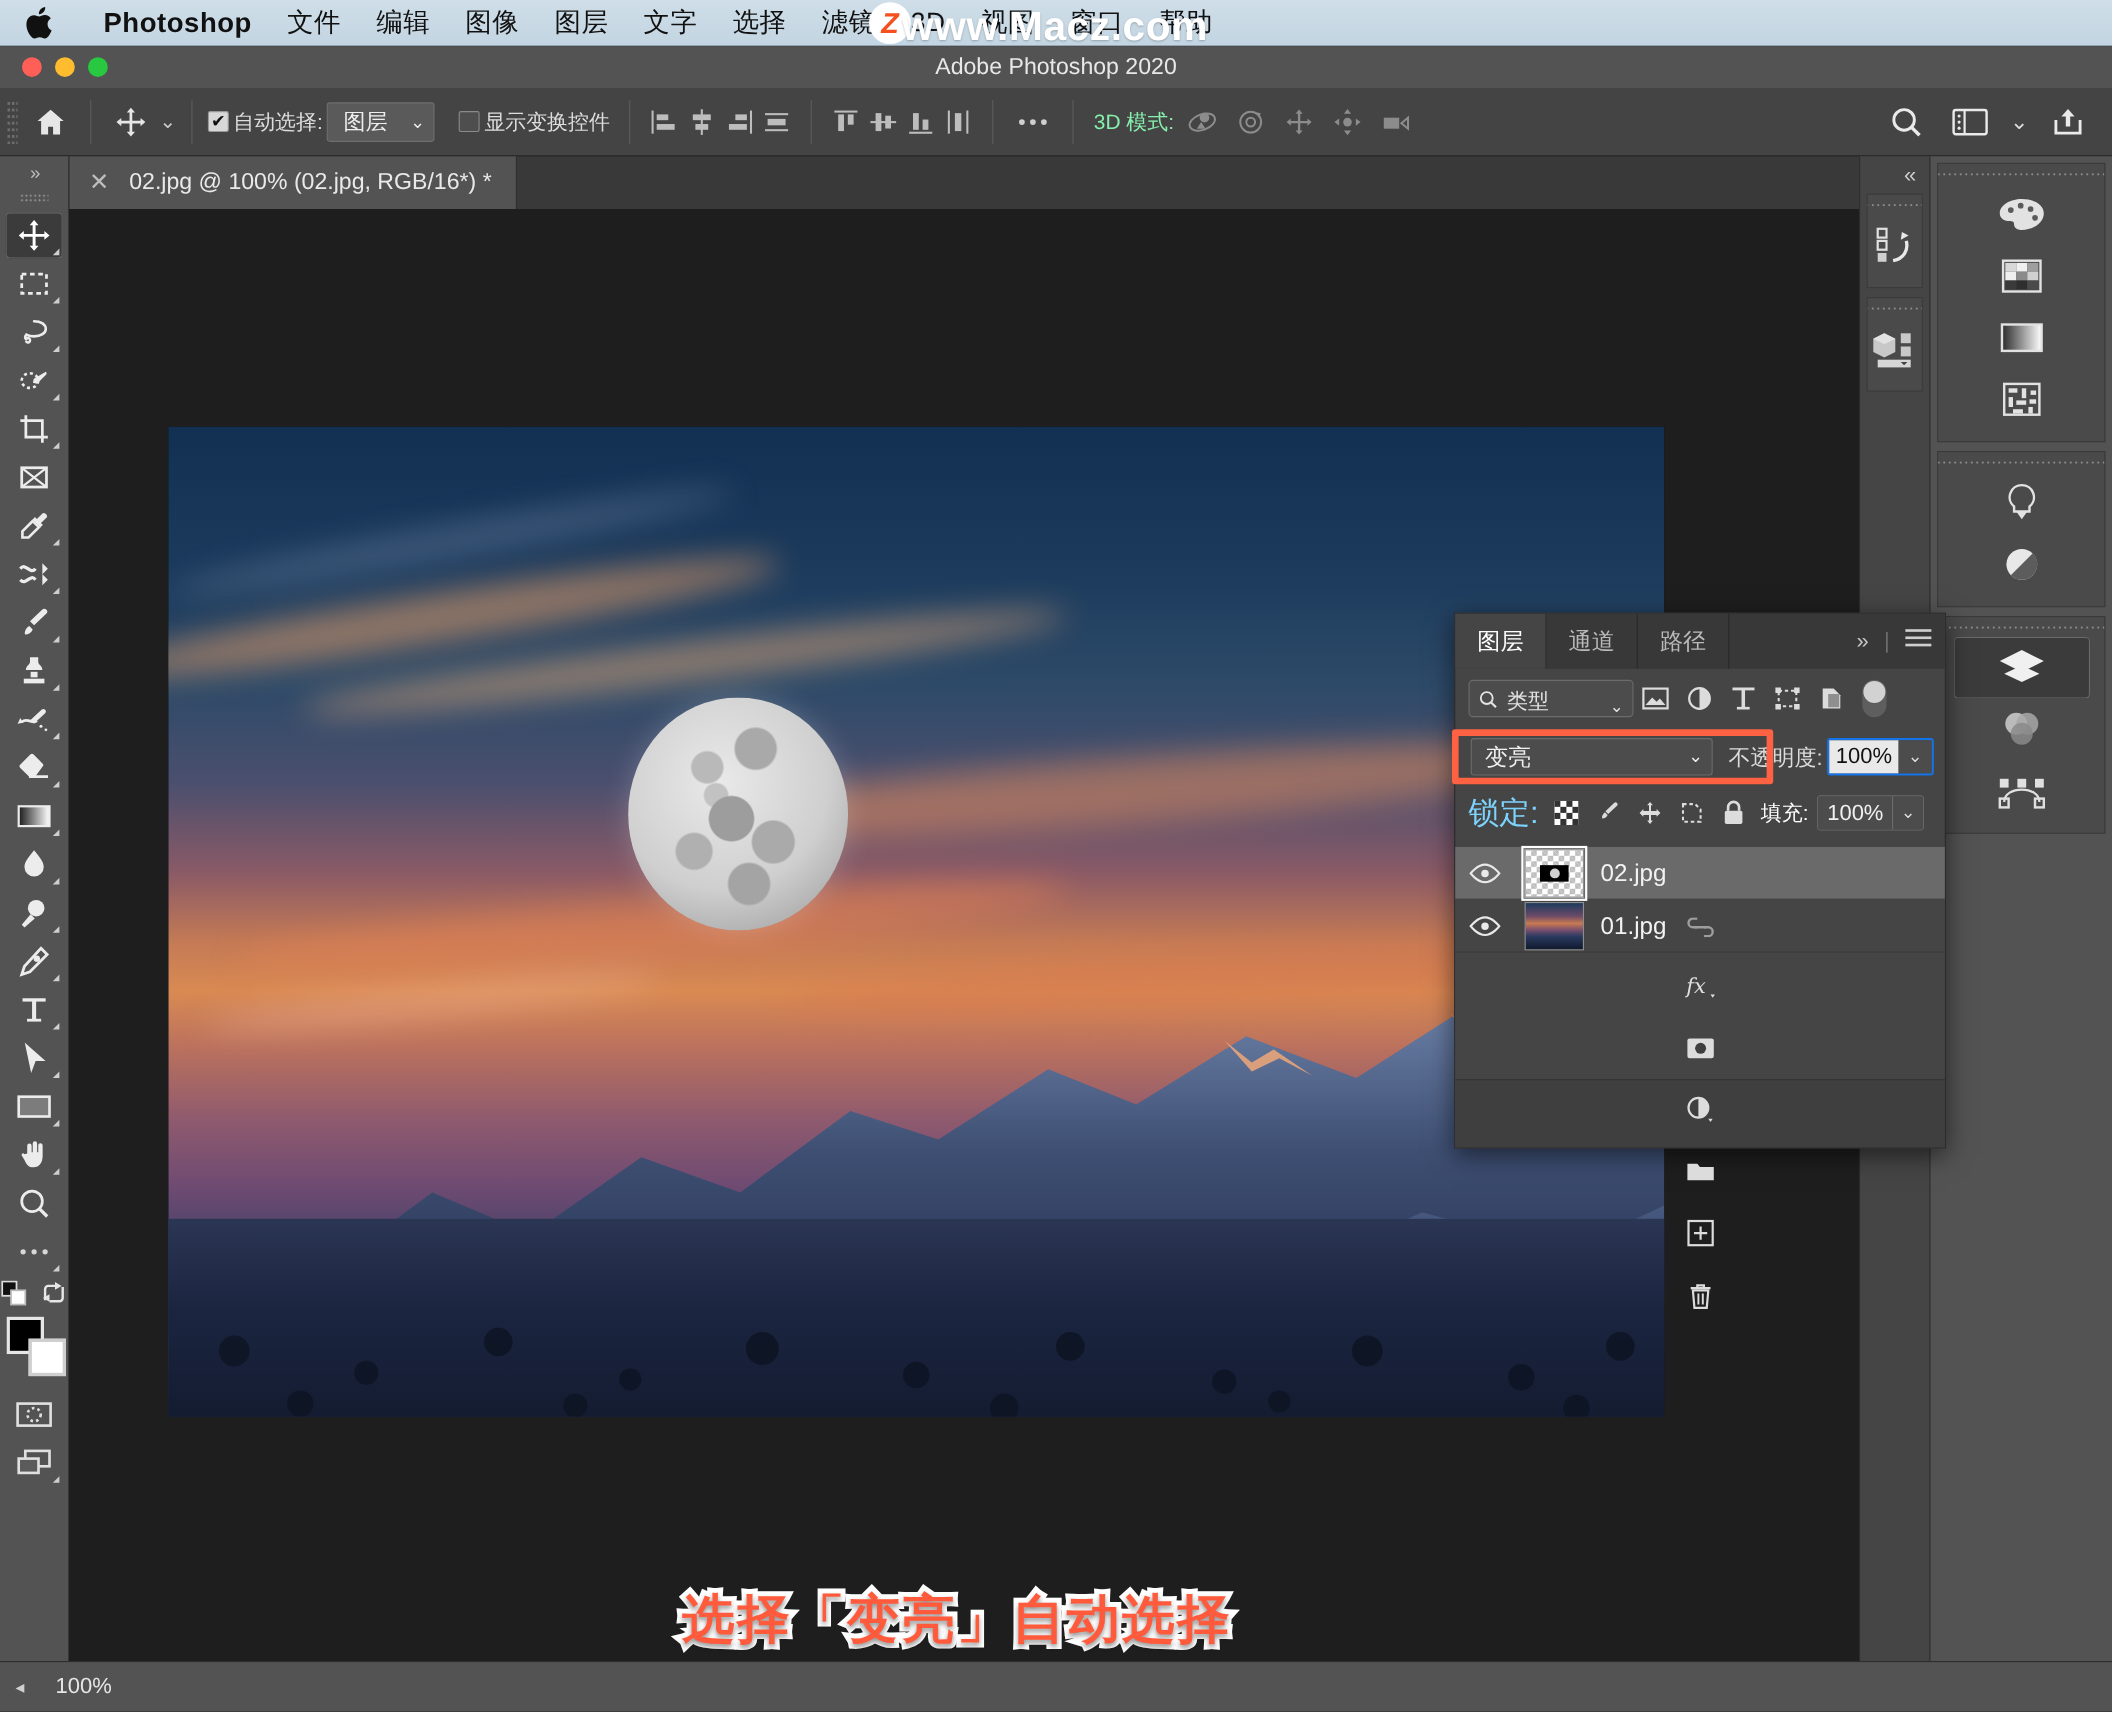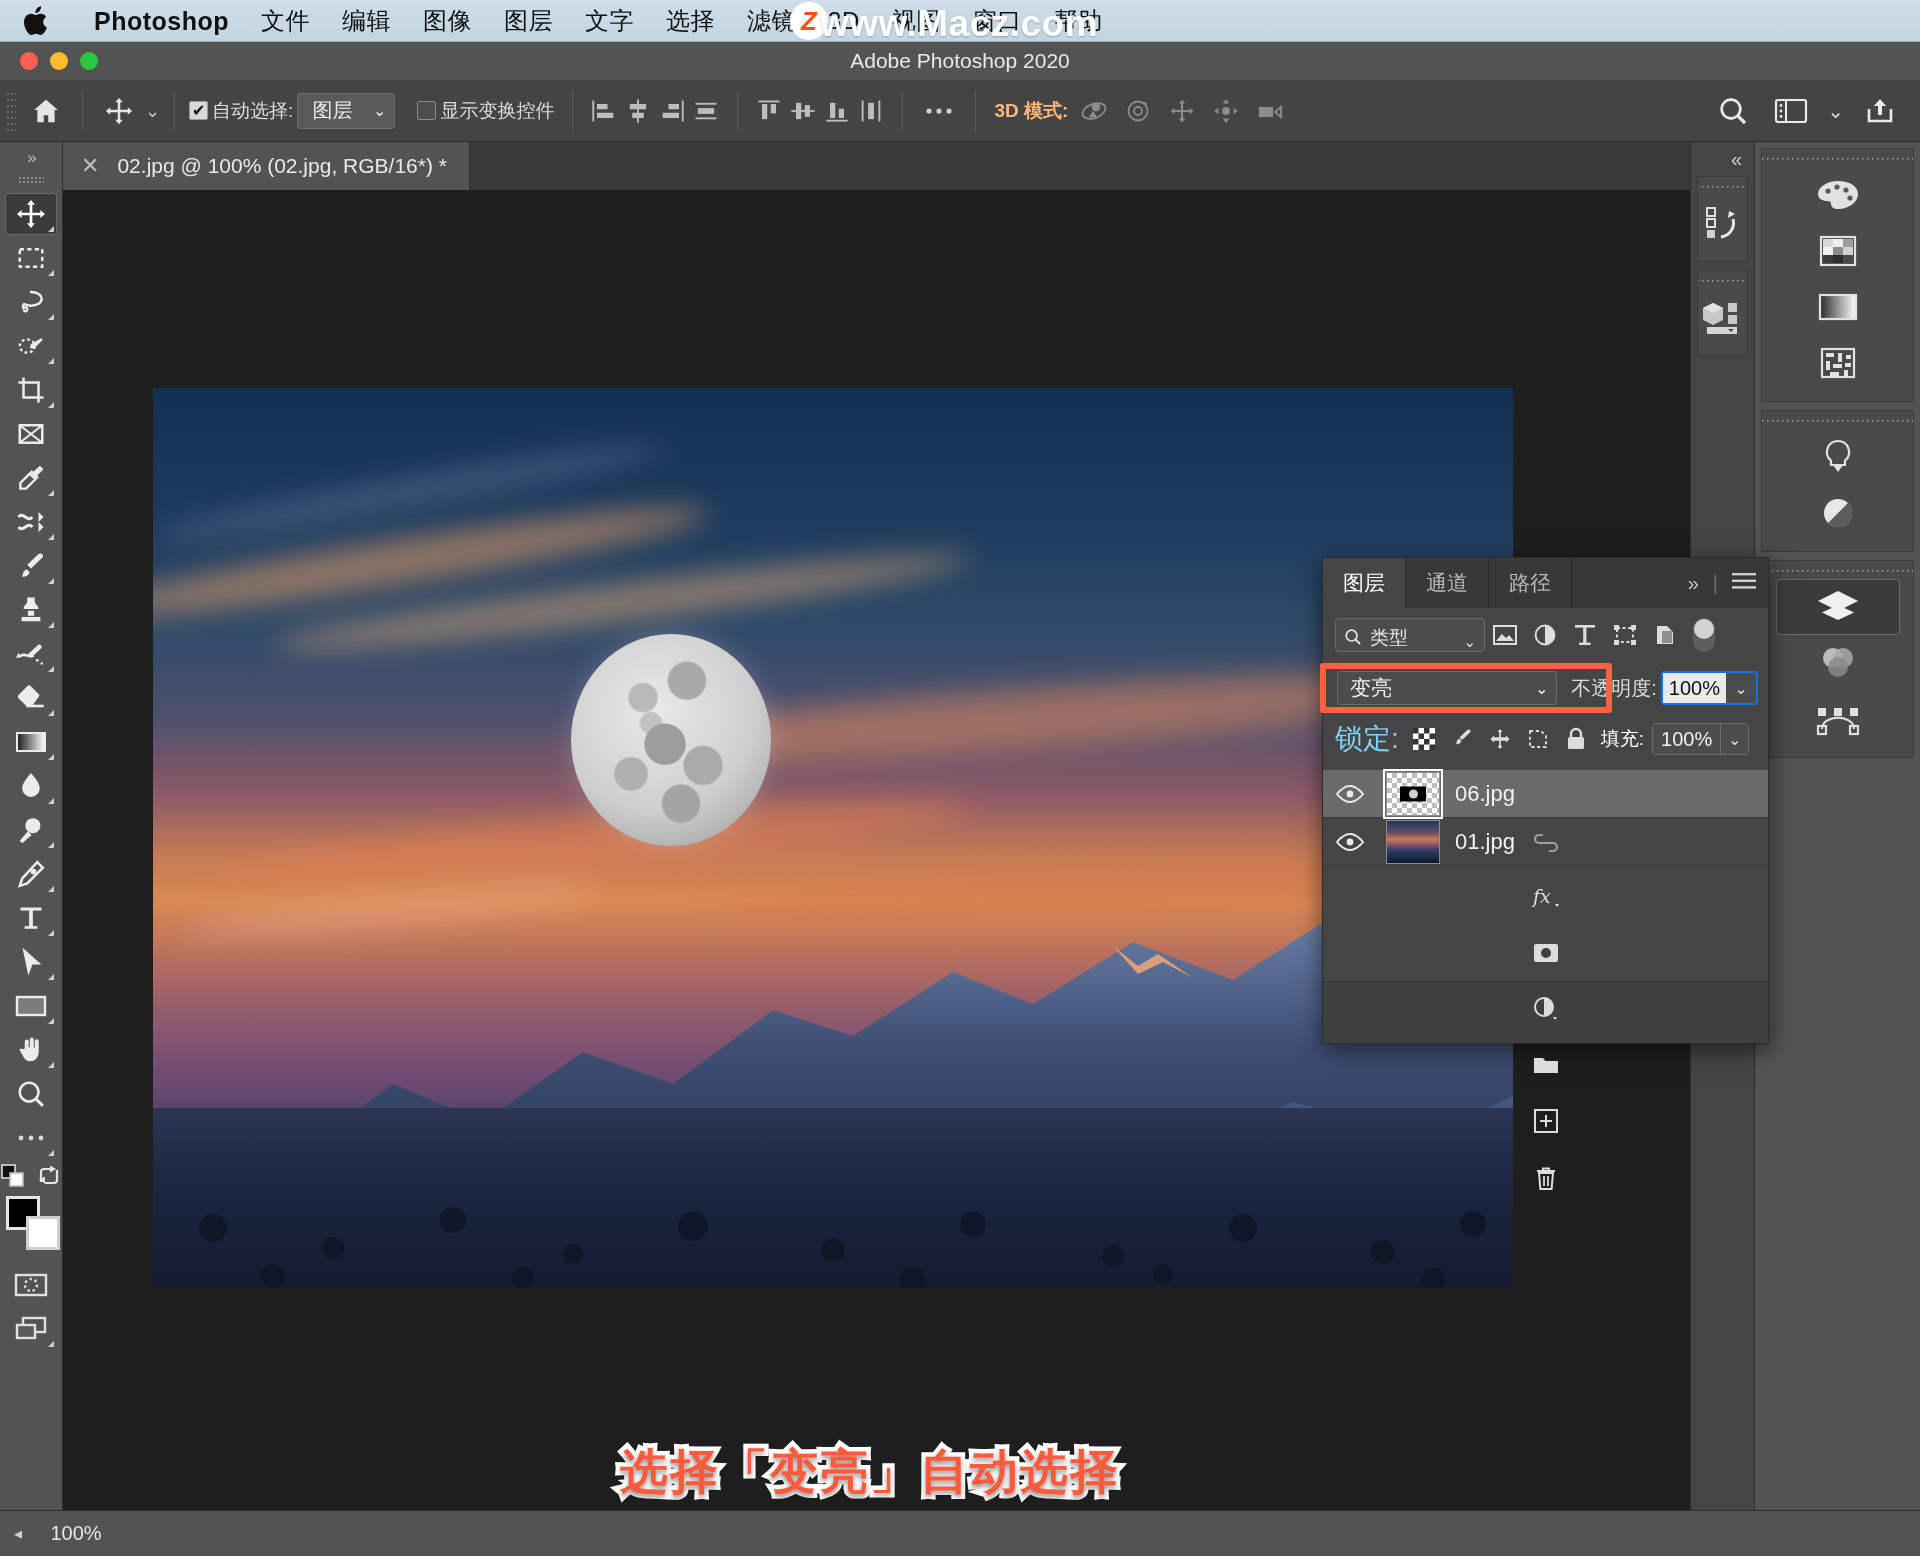--- a/index.html
+++ b/index.html
@@ -56,21 +56,21 @@
     position: absolute; left: 0; top: 80px; width: 1920px; height: 62px;
     background: #444; display: flex; align-items: center;
     border-bottom: 1px solid #2a2a2a;
   }
   .grip { width: 10px; height: 40px; margin: 0 8px 0 6px;
     background-image: radial-gradient(#888 1px, transparent 1px);
     background-size: 4px 6px; opacity:.6; }
   .ob-sep { width: 1px; height: 40px; background: #5c5c5c; margin: 0 14px; }
   .ob-btn { width: 44px; height: 44px; display: flex; align-items: center; justify-content: center; }
   .ob-label { font-size: 19px; color: #ddd; margin: 0 4px; white-space: nowrap; }
-  .ob-label.dim { color: #fdba74; font-weight: bold; }
+  .ob-label.dim { color: #86efac; }
   .chk {
     width: 19px; height: 19px; border: 1px solid #999; background: #d8d8d8;
     border-radius: 2px; display: flex; align-items: center; justify-content: center;
     color: #111; font-size: 16px; line-height: 1;
   }
   .chk.off { background: #4e4e4e; border-color: #8a8a8a; color: transparent; }
   .select-sm {
     height: 36px; min-width: 98px; background: #5a5a5a; border: 1px solid #6e6e6e;
     border-radius: 3px; display: flex; align-items: center; justify-content: space-between;
     padding: 0 8px 0 14px; color: #eee; font-size: 20px; gap: 10px;
@@ -857,21 +857,21 @@
             <circle cx="15" cy="10" r="3.4" fill="#e9e9e9"></circle>
           </svg>
       </span>
       <span class="thumb-cell">
         <span class="thumb checker">
           <span class="mini-moon-box">
               <span class="mini-moon"></span>
             </span>
         </span>
       </span>
-      <span class="layer-name">06.jpg</span>
+      <span class="layer-name">02.jpg</span>
     </div>
     <div class="layer-row">
       <span class="eye-cell">
         <svg width="30" height="20" viewBox="0 0 30 20">
             <path d="M15 2c7 0 13 8 13 8s-6 8-13 8S2 10 2 10 8 2 15 2z" fill="none" stroke="#e9e9e9" stroke-width="2"></path>
             <circle cx="15" cy="10" r="3.4" fill="#e9e9e9"></circle>
           </svg>
       </span>
       <span class="thumb-cell">
         <span class="thumb photo-thumb"></span>

